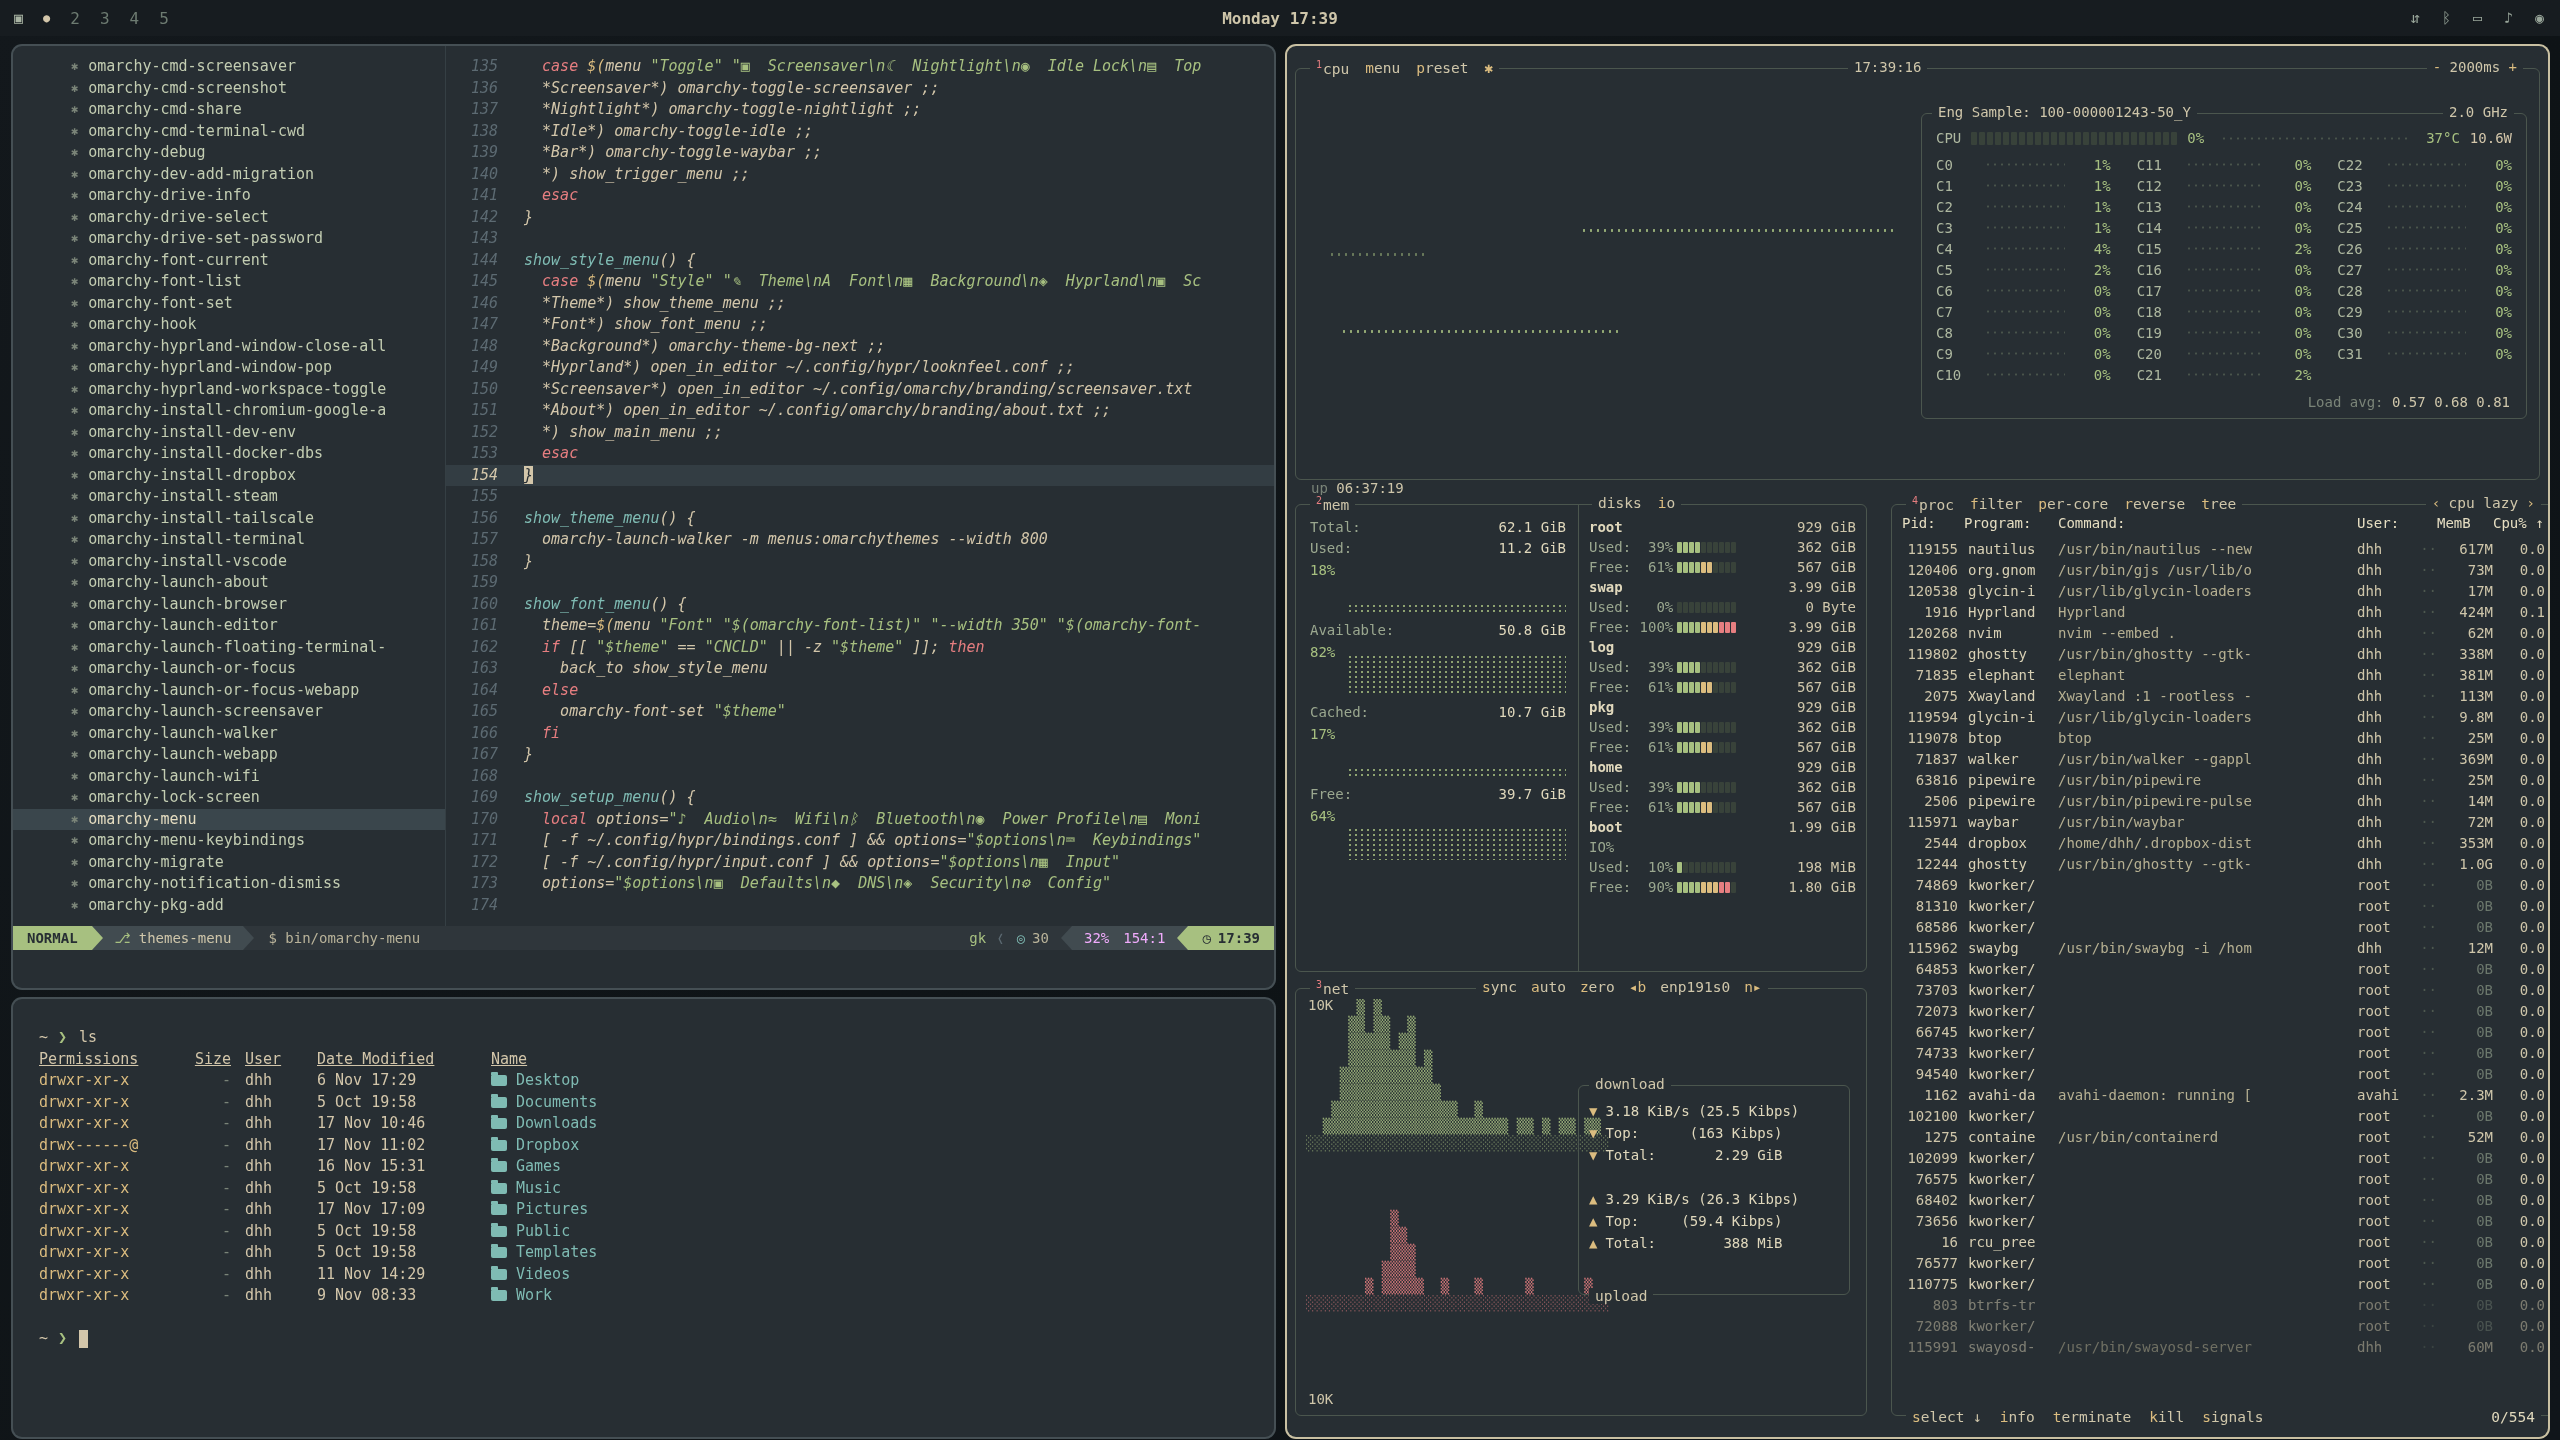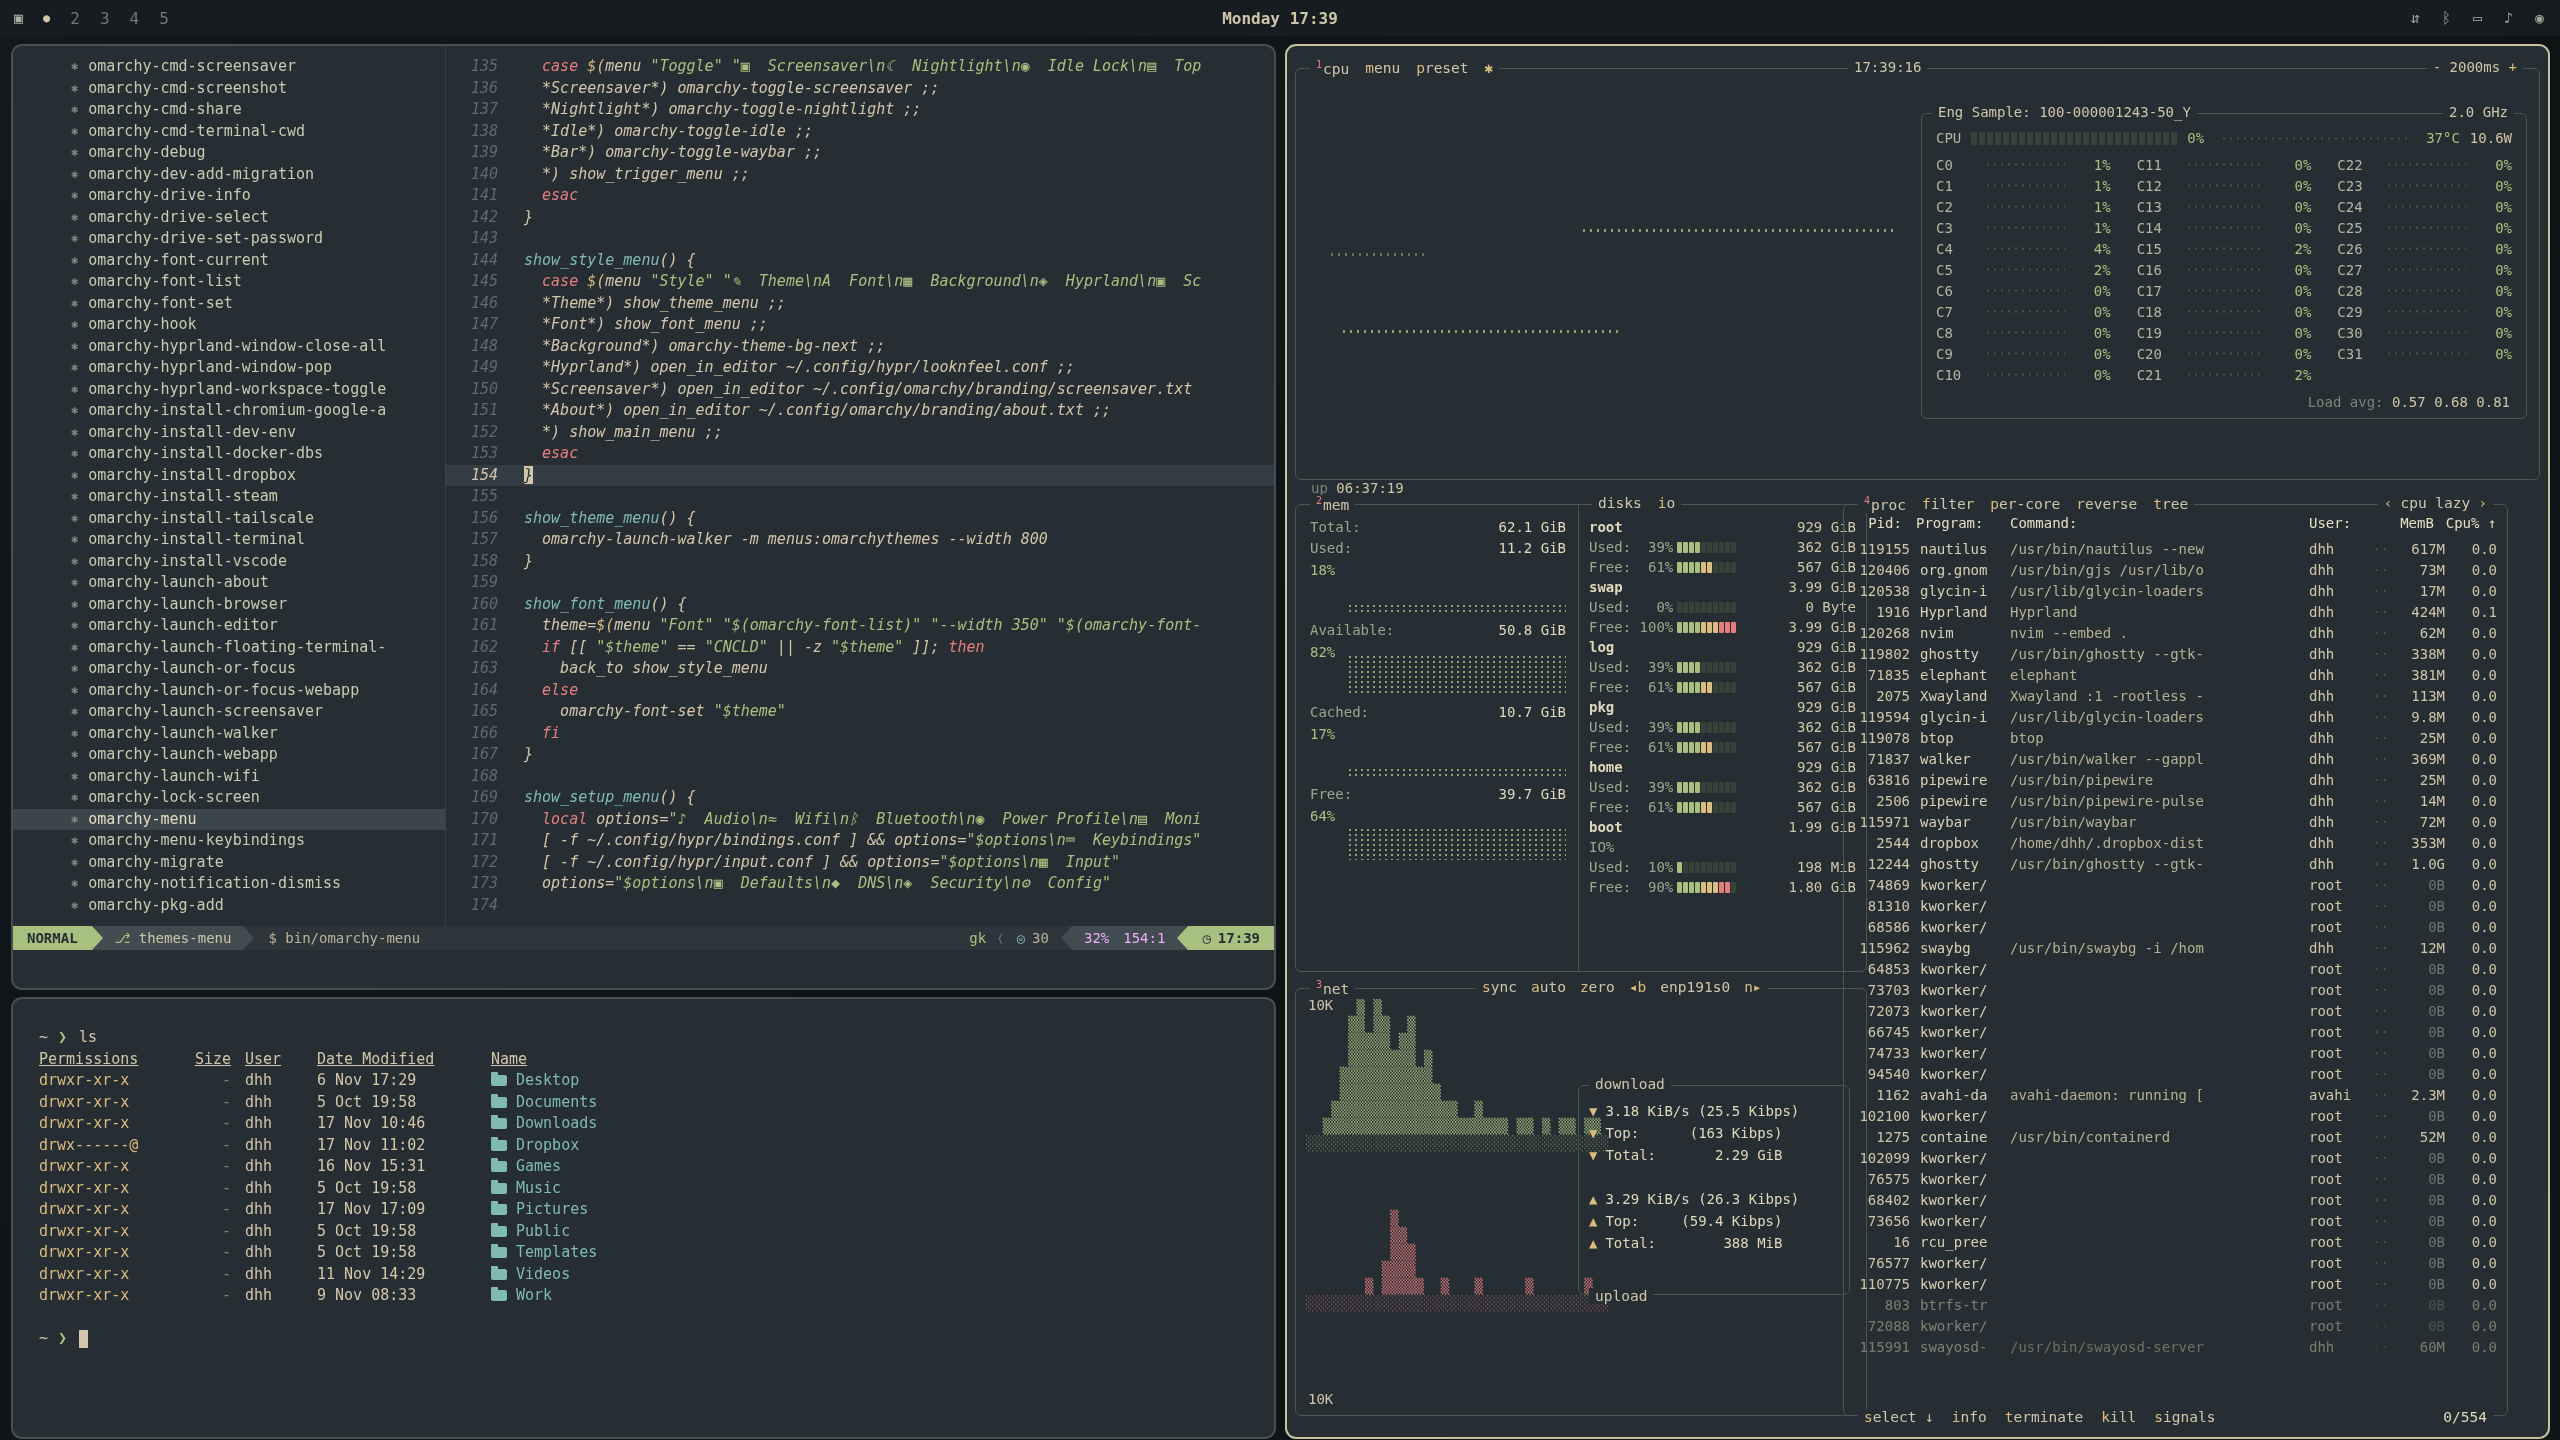--- a/index.html
+++ b/index.html
@@ -141,24 +141,24 @@
   .g-down{color:rgba(167,192,128,.85);}
   .g-base{color:rgba(167,192,128,.5);}
   .g-up{color:rgba(230,126,128,.85);}
   .g-baser{color:rgba(230,126,128,.5);}
   .net-scale-t{position:absolute;left:12px;top:8px;color:#cfc6aa;z-index:2;}
   .net-scale-b{position:absolute;left:12px;bottom:8px;color:#cfc6aa;z-index:2;}
   .net-stats{position:absolute;right:16px;top:96px;width:272px;height:210px;border:1px solid var(--border);border-radius:6px;padding:14px 10px 8px 10px;}
   .ns-row{display:flex;align-items:center;height:22px;white-space:pre;color:#e0d8bc;}
   .ns-arrow{color:var(--yellow);margin-right:8px;}
 
-  .box-proc{left:556px;top:458px;width:665px;height:912px;}
+  .box-proc{left:604px;top:458px;width:665px;height:912px;}
   .proc-head{display:grid;grid-template-columns:62px 94px 1fr 56px 24px 56px 52px;padding:10px 10px 0 10px;color:#e6dec2;height:30px;white-space:nowrap;}
   .proc-head span{overflow:hidden;}
-  .ph-r{text-align:center;}
+  .ph-r{text-align:left;}
   .proc-rows{position:absolute;left:0;right:0;top:34px;bottom:26px;overflow:hidden;}
   .proc-row{display:grid;grid-template-columns:62px 94px 1fr 56px 24px 56px 52px;padding:0 10px;height:21px;line-height:21px;white-space:nowrap;}
   .proc-row span{overflow:hidden;}
   .pr-pid{text-align:right;color:#cfc6aa;padding-right:6px;}
   .pr-prog{color:#d8d0b4;padding-left:4px;}
   .pr-cmd{color:#b6b092;}
   .pr-user{color:#cfc6aa;}
   .pr-dots{color:#4d584f;text-align:right;}
   .pr-mem{text-align:right;color:#cfc6aa;}
   .pr-mem.zero{color:#6b776c;}

